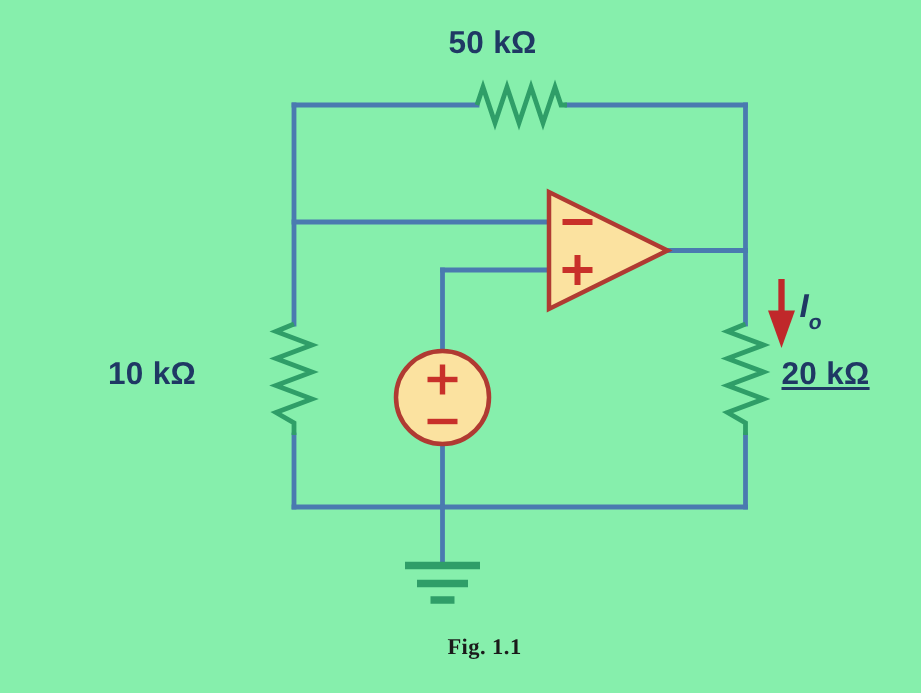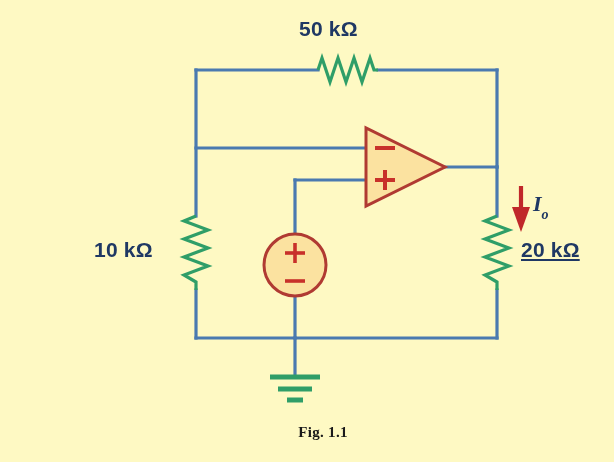--- a/index.html
+++ b/index.html
@@ -10,21 +10,21 @@
   body {
     width: 614px;
     height: 462px;
     font-family: "Liberation Sans", sans-serif;
     overflow: hidden;
   }
   #figure-root {
     position: relative;
     width: 614px;
     height: 462px;
-    background: #fef9c3;
+    background: #86efac;
   }
   #circuit-svg {
     position: absolute;
     left: 0;
     top: 0;
     width: 614px;
     height: 462px;
   }
   .lbl {
     position: absolute;
@@ -33,38 +33,38 @@
     font-size: 21px;
     font-weight: 600;
     white-space: nowrap;
     letter-spacing: 0.2px;
   }
   #label-r-feedback {
     left: 299px;
     top: 17px;
   }
   #label-r-input {
-    left: 94px;
+    left: 72px;
     top: 238px;
   }
   #label-r-load {
     left: 521px;
     top: 238px;
     text-decoration: underline;
   }
   #label-source {
     left: 333px;
     top: 238px;
   }
   #label-current {
     position: absolute;
     left: 533px;
     top: 191px;
     color: #1f3864;
-    font-family: Liberation Serif, serif;
+    font-family: Liberation Sans, sans-serif;
     font-size: 22px;
     font-style: italic;
     font-weight: 600;
     white-space: nowrap;
   }
   #label-current .sub {
     font-size: 14px;
     font-style: italic;
     vertical-align: sub;
     position: relative;

